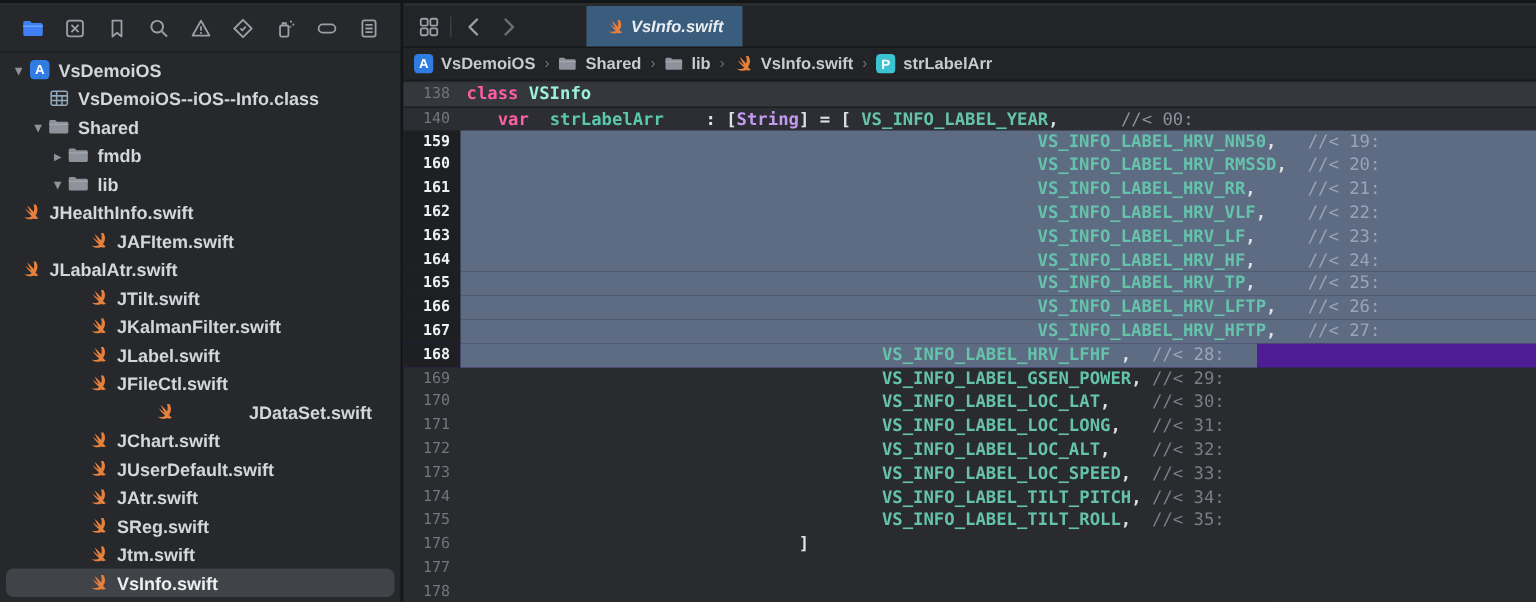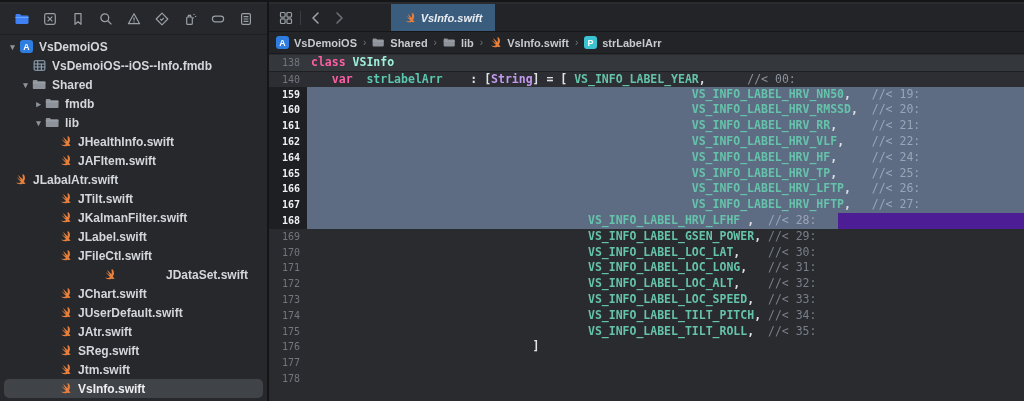--- a/index.html
+++ b/index.html
@@ -156,21 +156,21 @@
         <div class="tree-row" style="padding-left: 19px;">
           <span class="chev"></span>
           <span class="t-ic">
             <svg viewBox="0 0 14 14">
               <g fill="none" stroke="#93a9bd" stroke-width="1.1">
                 <rect x="1.2" y="2" width="11.6" height="10" rx="1.2"></rect>
                 <path d="M1.2 5.3h11.6M1.2 8.6h11.6M5.1 2v10M9 5.3v6.7"></path>
               </g>
             </svg>
           </span>
-          <span>VsDemoiOS--iOS--Info.fmdb</span>
+          <span>VsDemoiOS--iOS--Info.class</span>
         </div>
         <div class="tree-row" style="padding-left: 19px;">
           <span class="chev">▾</span>
           <span class="t-ic">
             <svg viewBox="0 0 16 14">
               <path fill="#8e939b" d="M.8 3.2c0-.6.5-1.1 1.1-1.1h3.2l1.3 1.3h7c.6 0 1.1.5 1.1 1.1v6.3c0 .6-.5 1.1-1.1 1.1H1.9c-.6 0-1.1-.5-1.1-1.1z"></path>
               <path fill="#a3a8b0" d="M.8 4.8h13.7v.9H.8z"></path>
             </svg>
           </span>
           <span>Shared</span>
@@ -188,21 +188,21 @@
         <div class="tree-row" style="padding-left: 32px;">
           <span class="chev">▾</span>
           <span class="t-ic">
             <svg viewBox="0 0 16 14">
               <path fill="#8e939b" d="M.8 3.2c0-.6.5-1.1 1.1-1.1h3.2l1.3 1.3h7c.6 0 1.1.5 1.1 1.1v6.3c0 .6-.5 1.1-1.1 1.1H1.9c-.6 0-1.1-.5-1.1-1.1z"></path>
               <path fill="#a3a8b0" d="M.8 4.8h13.7v.9H.8z"></path>
             </svg>
           </span>
           <span>lib</span>
         </div>
-        <div class="tree-row" style="padding-left: 45px;">
+        <div class="tree-row" style="">
           <span class="chev"></span>
           <span class="t-ic">
             <svg viewBox="0 0 16 16">
               <path fill="#e8803d" d="M12.2 1.7c2 3 1.6 6.7-.3 8.9.9.9 1.5 1.9 2.5 2.1-1.1 1.1-2.8 1.1-4 .4-2.5 1.3-5.8.8-7.8-1.3 2.2.9 4.6.6 6.2-.6C7 9.9 4.8 7.4 3.4 5c1.9 1.7 3.8 3.2 5.3 4C7.2 6.9 5.7 4.2 5.1 2.5c1.8 1.5 4.1 3.8 5.3 5.3.7-2 .5-4.2-.2-6.1z"></path>
             </svg>
           </span>
           <span>JHealthInfo.swift</span>
         </div>
         <div class="tree-row" style="padding-left: 45px;">
           <span class="chev"></span>
@@ -435,20 +435,24 @@
         </div>
         <div class="code-row bg-sel">
           <span class="gut">161</span>
           <span class="src"><span class="pl">                                        </span><span class="id">VS_INFO_LABEL_HRV_RR</span><span class="pl">,</span><span class="pl">     </span><span class="cm-sel">//&lt; 21:</span></span>
         </div>
         <div class="code-row bg-sel">
           <span class="gut">162</span>
           <span class="src"><span class="pl">                                        </span><span class="id">VS_INFO_LABEL_HRV_VLF</span><span class="pl">,</span><span class="pl">    </span><span class="cm-sel">//&lt; 22:</span></span>
         </div>
         <div class="code-row bg-sel">
+          <span class="gut">163</span>
+          <span class="src"><span class="pl">                                        </span><span class="id">VS_INFO_LABEL_HRV_LF</span><span class="pl">,</span><span class="pl">     </span><span class="cm-sel">//&lt; 23:</span></span>
+        </div>
+        <div class="code-row bg-sel">
           <span class="gut">164</span>
           <span class="src"><span class="pl">                                        </span><span class="id">VS_INFO_LABEL_HRV_HF</span><span class="pl">,</span><span class="pl">     </span><span class="cm-sel">//&lt; 24:</span></span>
         </div>
         <div class="code-row bg-sel">
           <span class="gut">165</span>
           <span class="src"><span class="pl">                                        </span><span class="id">VS_INFO_LABEL_HRV_TP</span><span class="pl">,</span><span class="pl">     </span><span class="cm-sel">//&lt; 25:</span></span>
         </div>
         <div class="code-row bg-sel">
           <span class="gut">166</span>
           <span class="src"><span class="pl">                                        </span><span class="id">VS_INFO_LABEL_HRV_LFTP</span><span class="pl">,</span><span class="pl">   </span><span class="cm-sel">//&lt; 26:</span></span>

